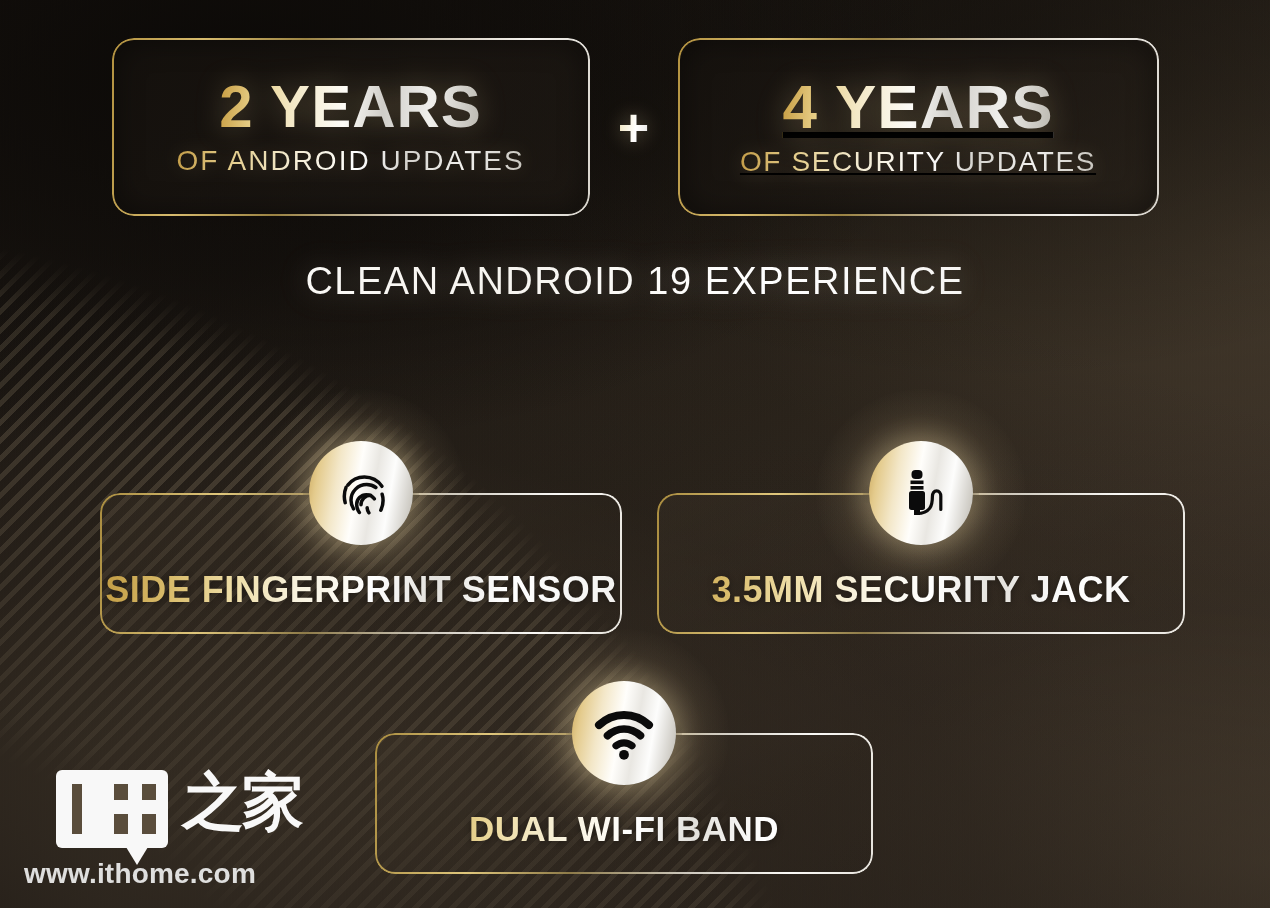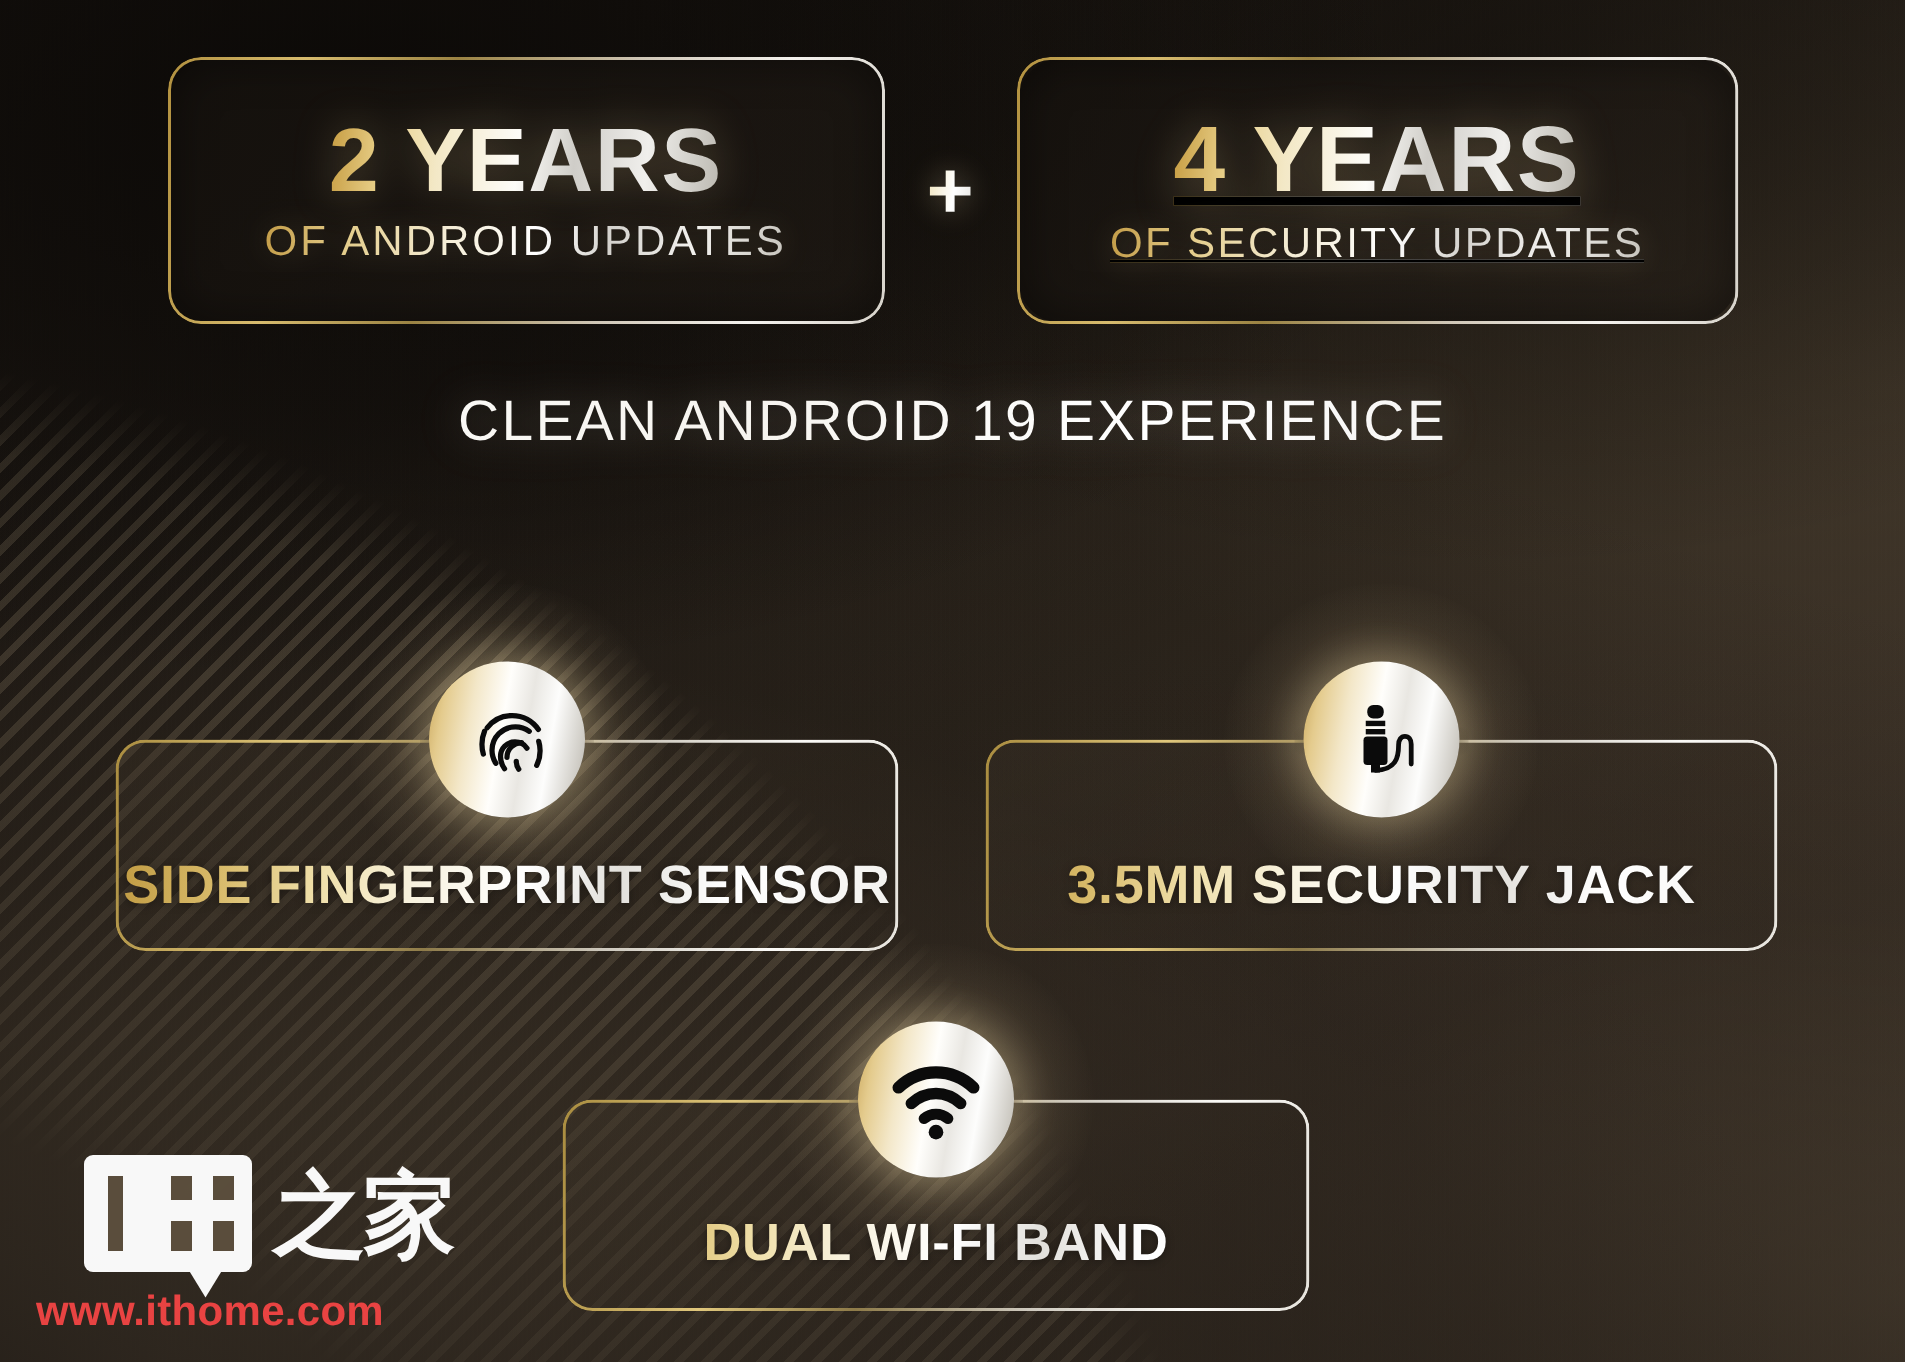--- a/index.html
+++ b/index.html
@@ -225,35 +225,35 @@
     letter-spacing:0.5px;
     white-space:nowrap;
     z-index:5;
     background:linear-gradient(98deg,#c09a41 0%, #d9bc6c 14%, #efdfa9 26%, #f8f2de 38%, #ffffff 52%, #e2e0db 64%, #ffffff 78%, #f2f1ee 100%);
     -webkit-background-clip:text;
     background-clip:text;
     color:transparent;
     filter:drop-shadow(0 1px 3px rgba(0,0,0,0.35));
   }
 
-  #feat-fingerprint { left:77px; top:441px; width:522px; height:194px; }
+  #feat-fingerprint { left:100px; top:441px; width:522px; height:194px; }
   #feat-headphone  { left:657px; top:441px; width:528px; height:194px; }
   #feat-wifi       { left:375px; top:681px; width:498px; height:194px; }
 
   #feat-headphone .label { font-size:36px; }
   #feat-wifi .label { font-size:35px; }
 
   
   .watermark {
     position:absolute;
     left:24px; bottom:18px;
     z-index:20;
     opacity:0.97;
   }
-  .wm-row { display:flex; align-items:center; gap:14px;padding-left:32px; }
+  .wm-row { display:flex; align-items:flex-start; gap:14px;padding-left:32px; }
   .wm-it {
     position:relative;
     width:112px; height:78px;
     background:#ffffff;
     border-radius:6px;
   }
   .wm-it .cut-l {
     position:absolute; left:16px; top:14px;
     width:10px; height:50px; background:#5c4f3d;
   }
@@ -285,21 +285,21 @@
     font-size:62px; line-height:0.98;
     color:#ffffff;
     font-weight:700;
     letter-spacing:-2px;
     margin-top:2px;
   }
   .wm-url {
     margin-top:10px;
     font-size:28px;
     font-weight:700;
-    color:#ef4444;
+    color:#e5e5e5;
     letter-spacing:0.2px;
   }
 </style>
 </head>
 <body>
 
 <div id="stage">
 
   <div class="bg-base"></div>
   <div class="bg-texture"></div>

